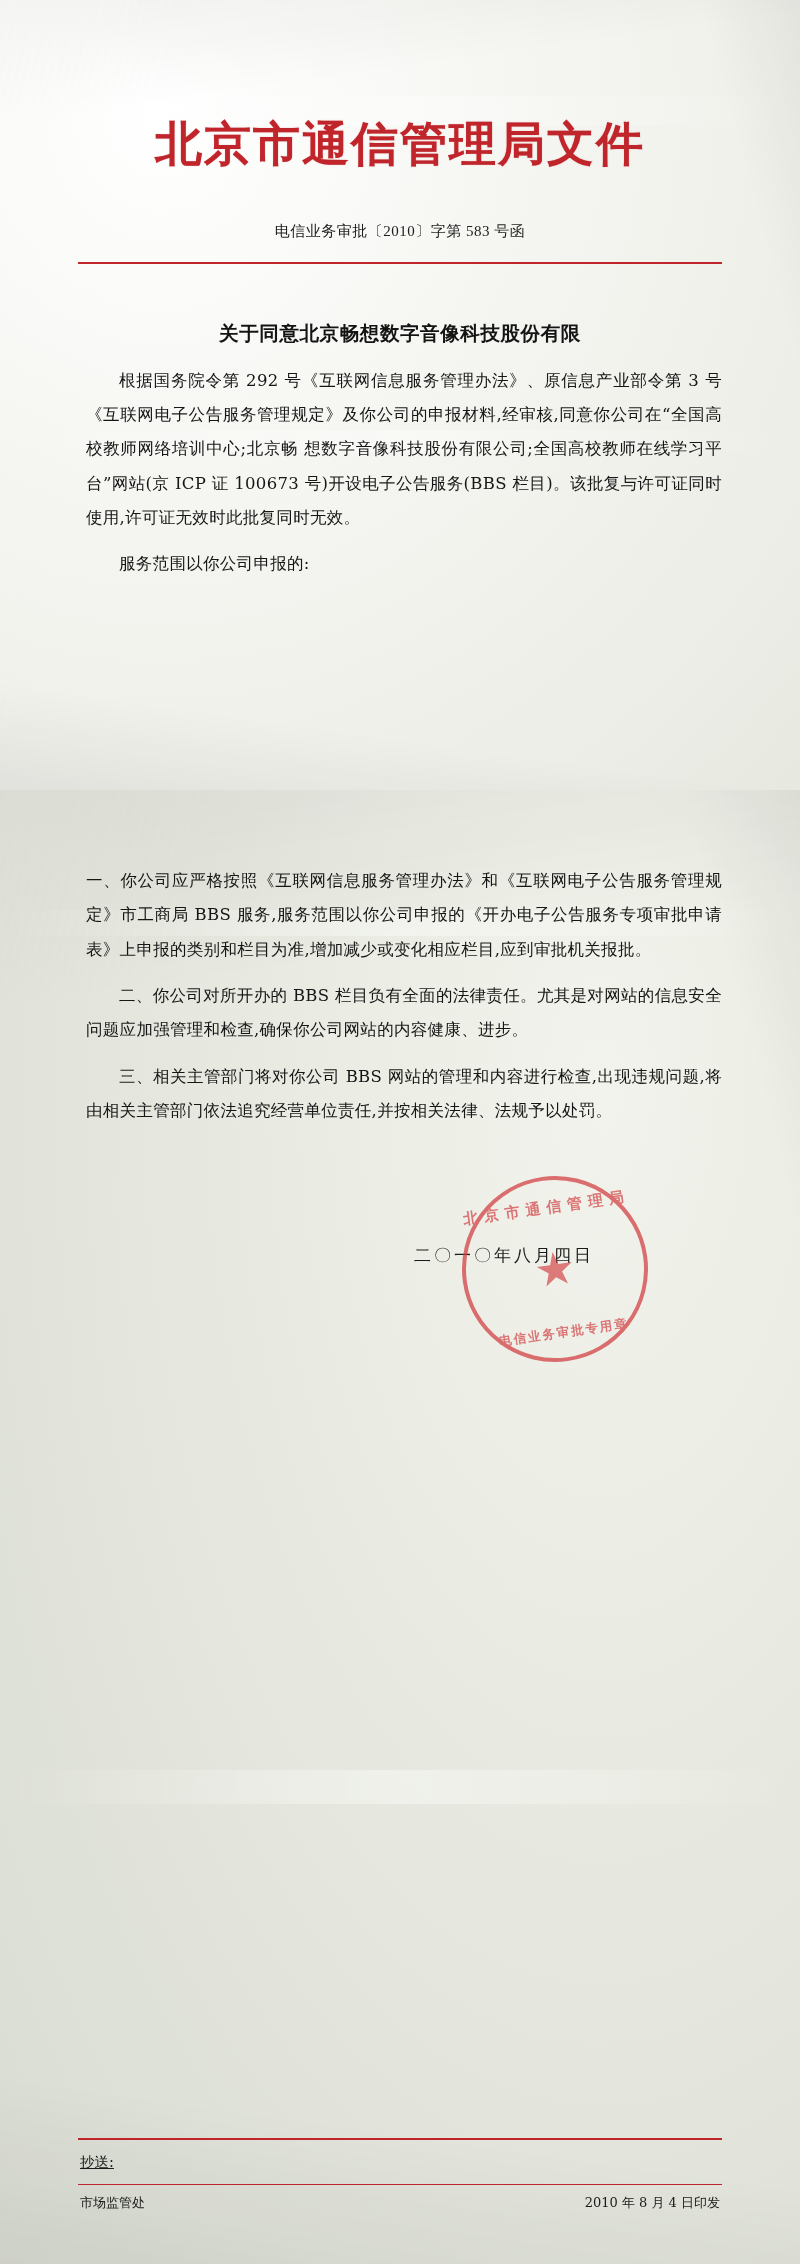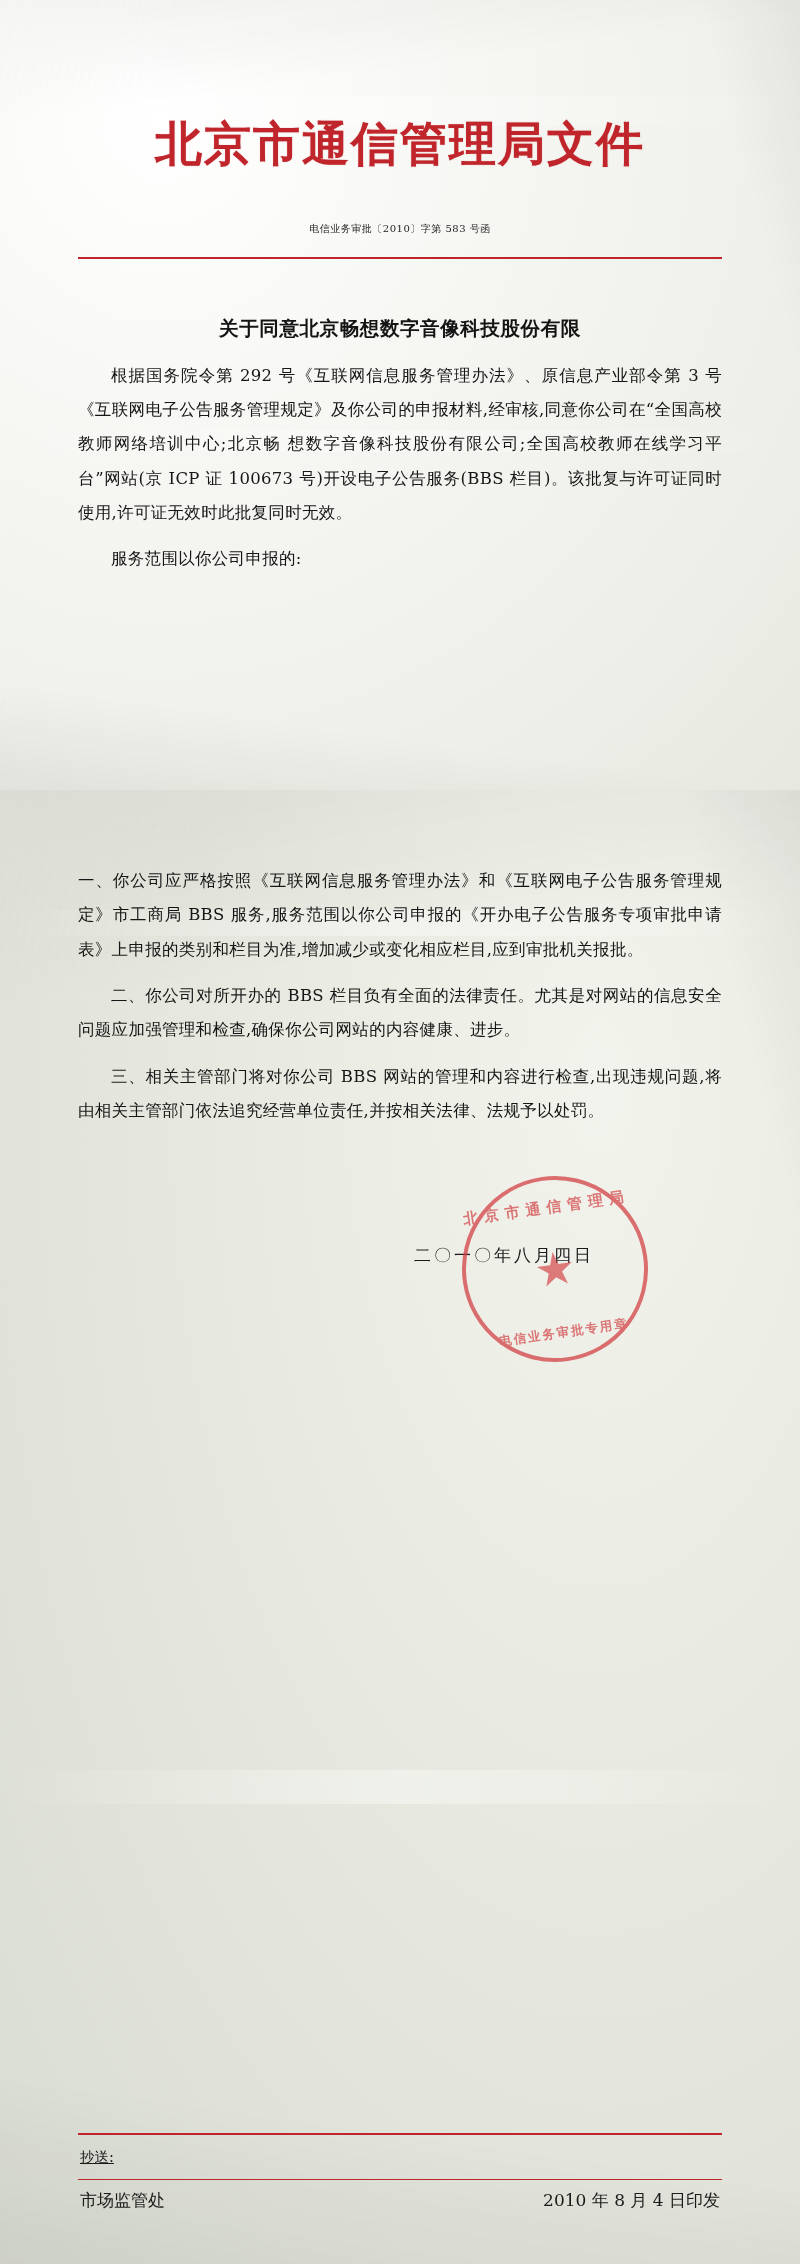--- a/index.html
+++ b/index.html
@@ -79,23 +79,24 @@
     font-family: "DejaVu Serif", "Liberation Serif", serif;
     font-weight: bold;
     font-size: 47px;
     letter-spacing: 2px;
     line-height: 1.1;
     text-shadow: 0 0 1px rgba(192,37,43,0.5);
   }
   .doc-number {
     margin-top: 52px;
     text-align: center;
-    font-size: 10px;
+    font-size: 15px;
     color: #1d1d1d;
     letter-spacing: 0.5px;
+    font-family: Liberation Serif, serif;
   }
   .red-rule {
     margin: 21px 0 0 0;
     height: 2.5px;
     background: #c0252b;
     width: 100%;
   }
 
   
   .doc-title {
@@ -107,21 +108,21 @@
     color: #141414;
     letter-spacing: 0.6px;
   }
   .addressee {
     margin-top: 38px;
     font-size: 16.5px;
     color: #161616;
     letter-spacing: 0.4px;
   }
   p.body-para {
-    margin: 12px 0 0 0;
+    margin: 12px 0 0 8px;
     font-size: 16.5px;
     line-height: 2.08;
     color: #161616;
     text-align: justify;
     text-indent: 33px;
     letter-spacing: 0.3px;
   }
   p.body-para.no-indent {
     text-indent: 0;
   }
@@ -205,21 +206,21 @@
     text-decoration: underline;
   }
   .footer-rule-thin {
     height: 1.4px;
     background: #c0252b;
   }
   .footer-row {
     display: flex;
     justify-content: space-between;
     padding: 9px 2px 0 2px;
-    font-size: 17px;
+    font-size: 13px;
     color: #1b1b1b;
     text-align: center;
   }
 </style>
 </head>
 <body>
 
 <div class="page-wrap">
 
   <div class="sheet sheet-top">

